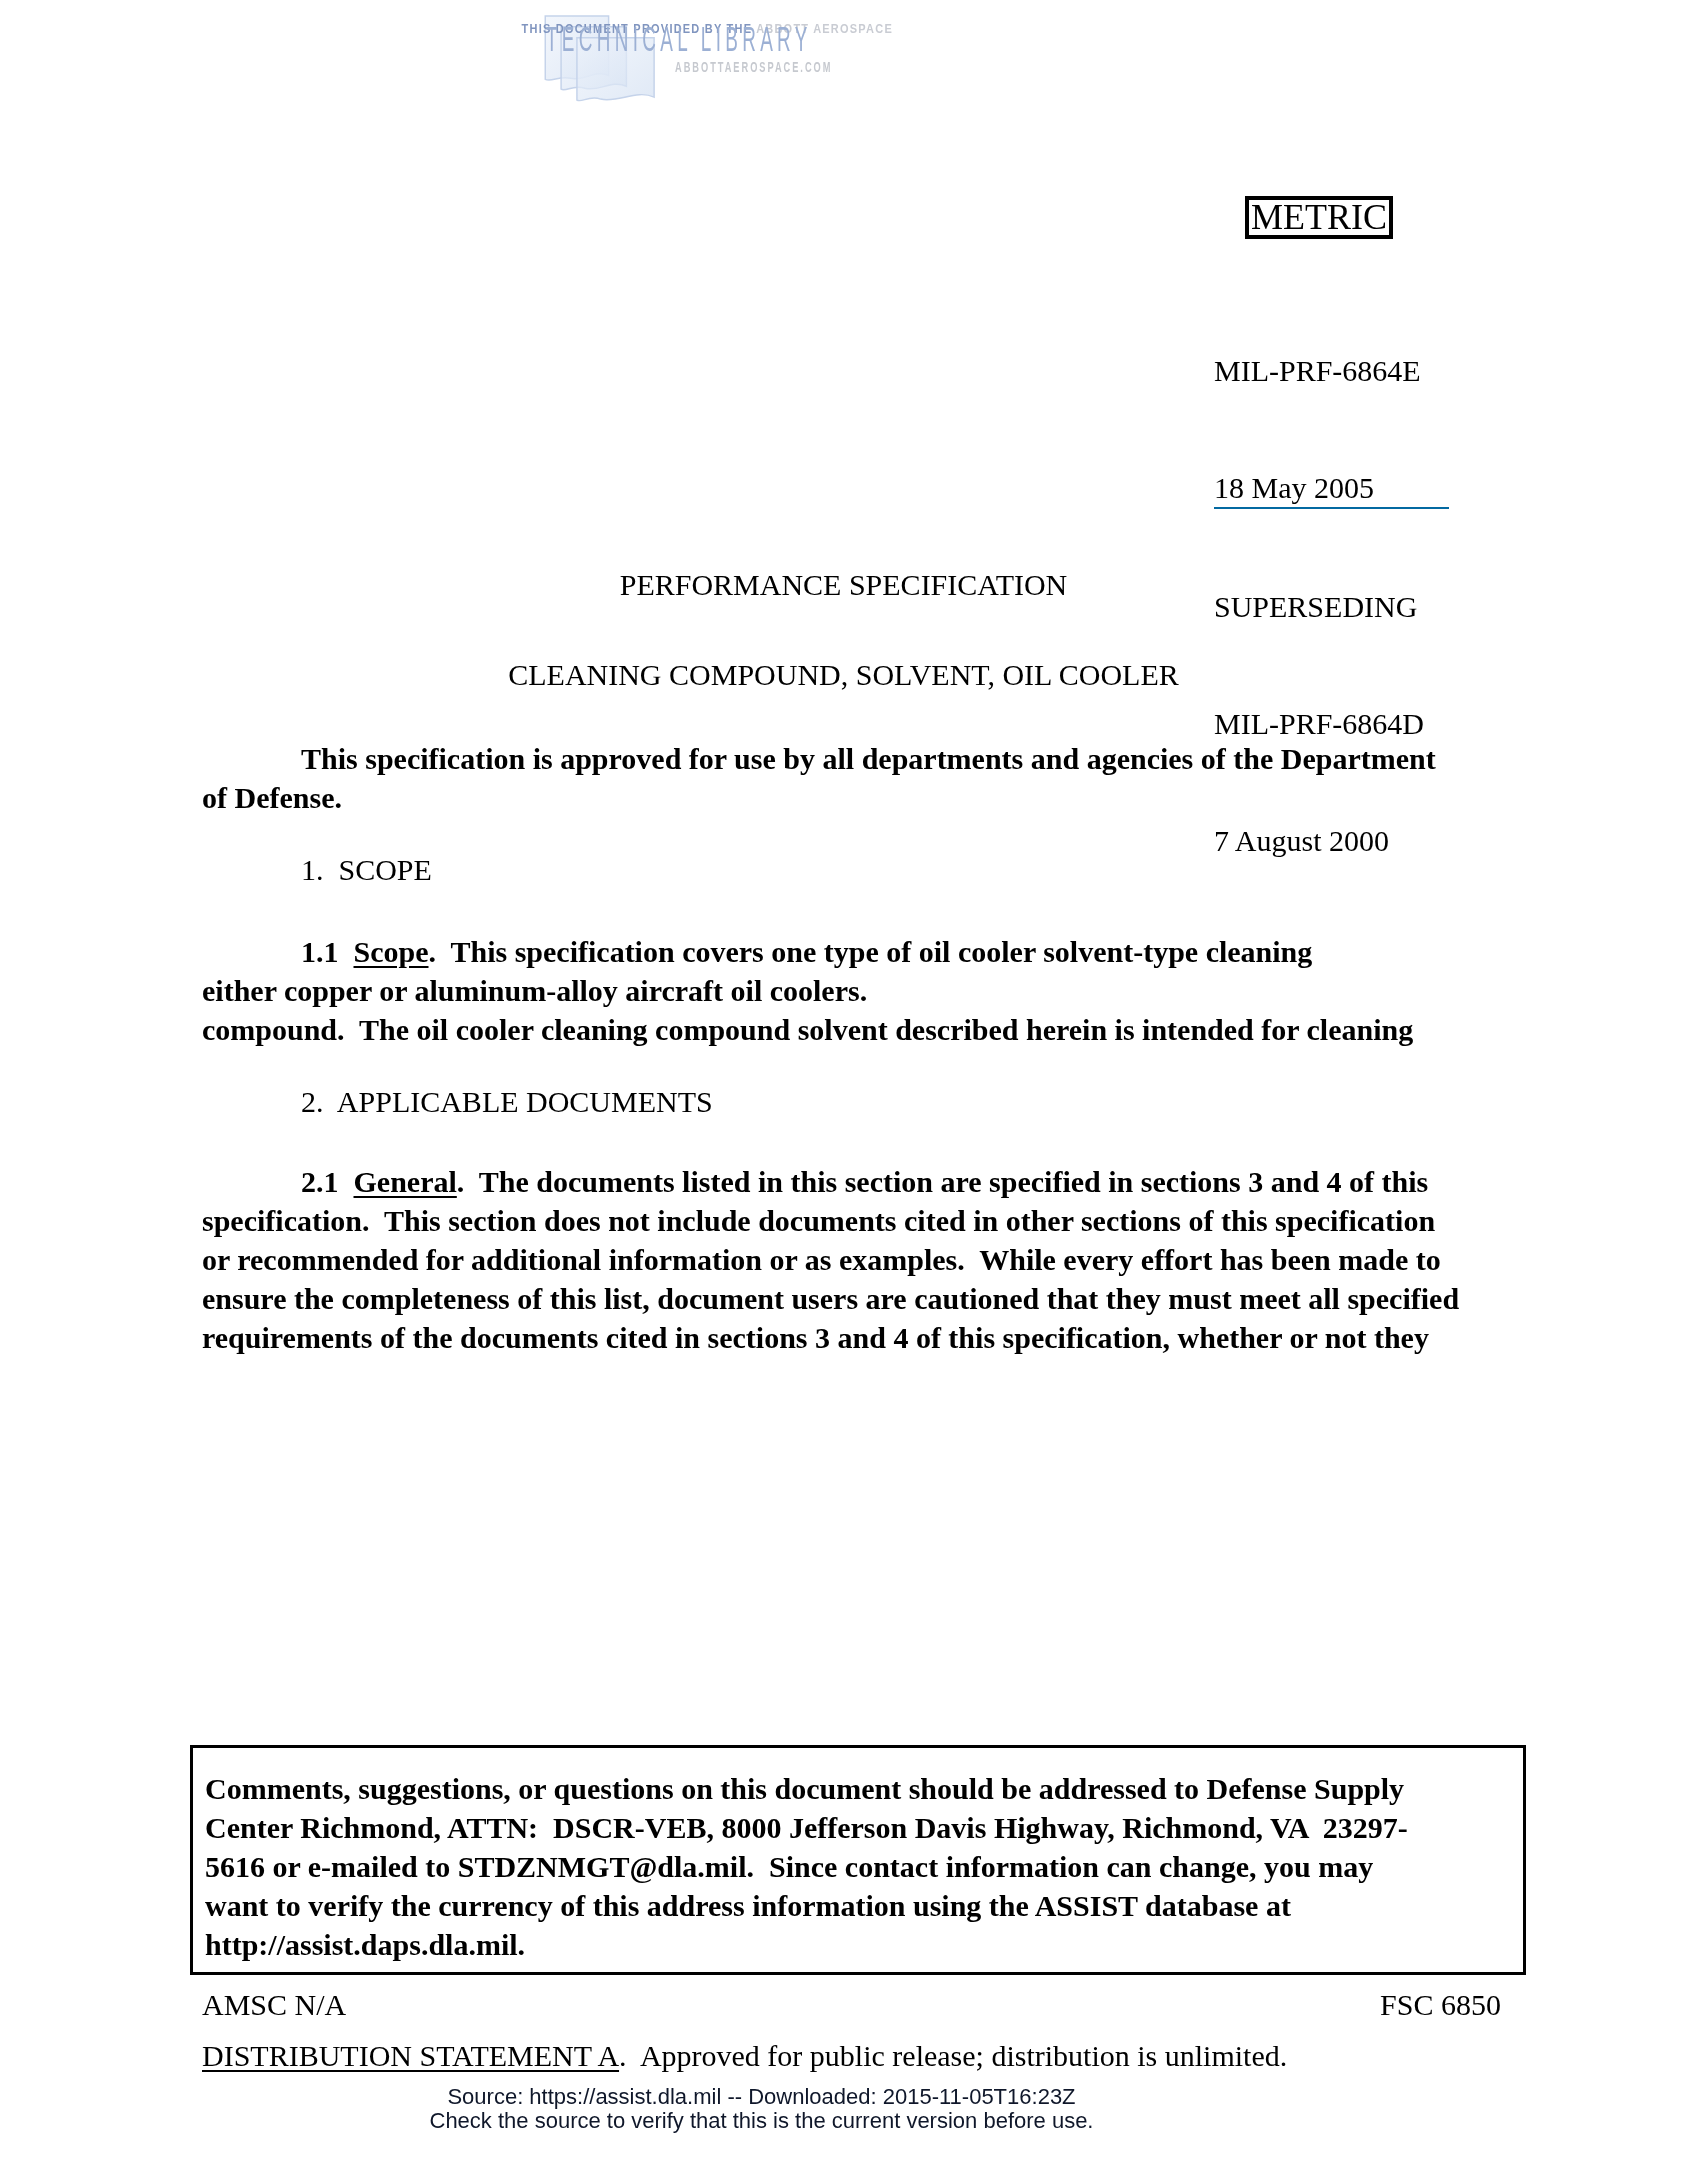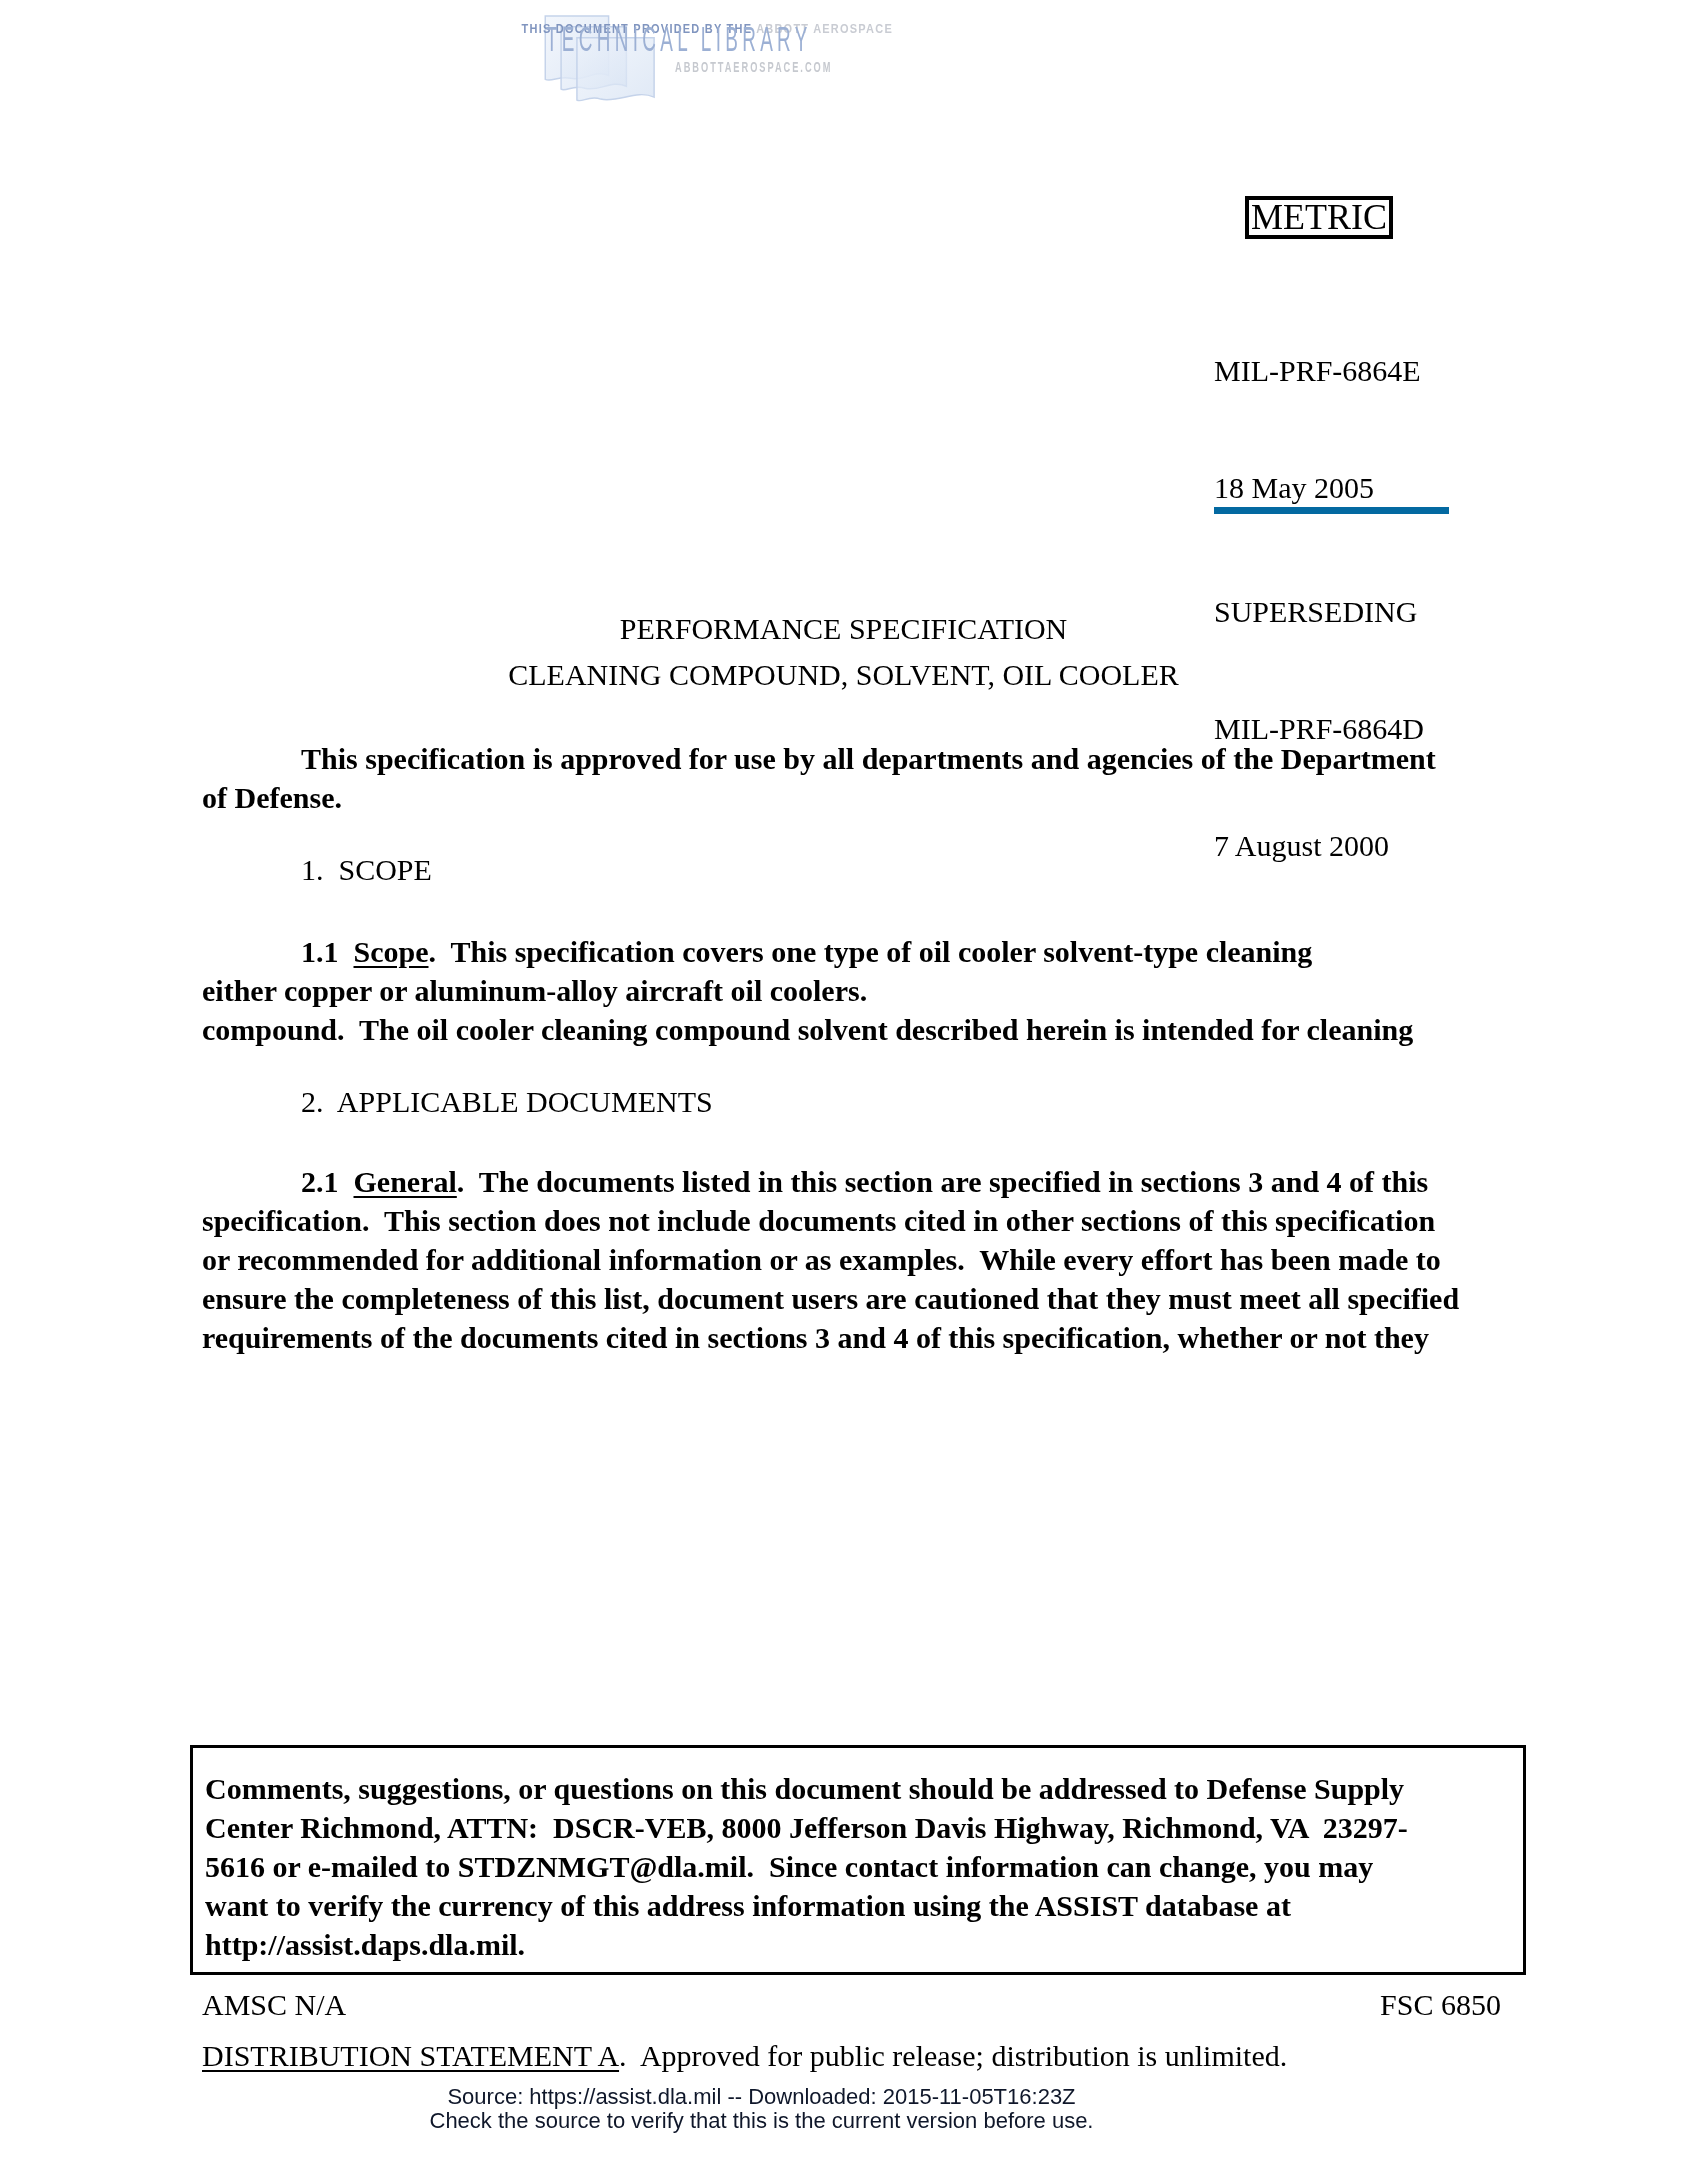--- a/index.html
+++ b/index.html
@@ -36,24 +36,24 @@
     transform:scaleX(.66); transform-origin:left top;
   }
 
   
   #metric-box {
     left:1206px; top:196px; width:148px; height:43px;
     border:4px solid #000; box-sizing:border-box;
     font-size:36px; line-height:34px; text-align:center;margin-left:39px;
   }
   #doc-ids { left:1214px; top:273px; font-size:30px; line-height:39px; white-space:pre; }
-  .date-underline { display:inline-block; width:235px; border-bottom:7px solid #0369a1; }
+  .date-underline { display:inline-block; width:235px; border-bottom:2px solid #0369a1; }
 
   
-  #title1 { left:194px; top:612px; width:1299px; text-align:center; font-size:30px; }
+  #title1 { left:194px; top:568px; width:1299px; text-align:center; font-size:30px; }
   #title2 { left:194px; top:658px; width:1299px; text-align:center; font-size:30px; }
 
   
   .para { font-size:30px; line-height:39px; }
   .tline { white-space:pre;font-weight:bold; }
   .para .tline.first { padding-left:99px; }
   .heading { font-size:30px; line-height:39px; white-space:pre; }
   .u { text-decoration:underline; text-decoration-thickness:2px; text-underline-offset:4px; }
 
   #approval { left:202px; top:739px; width:1317px; }

